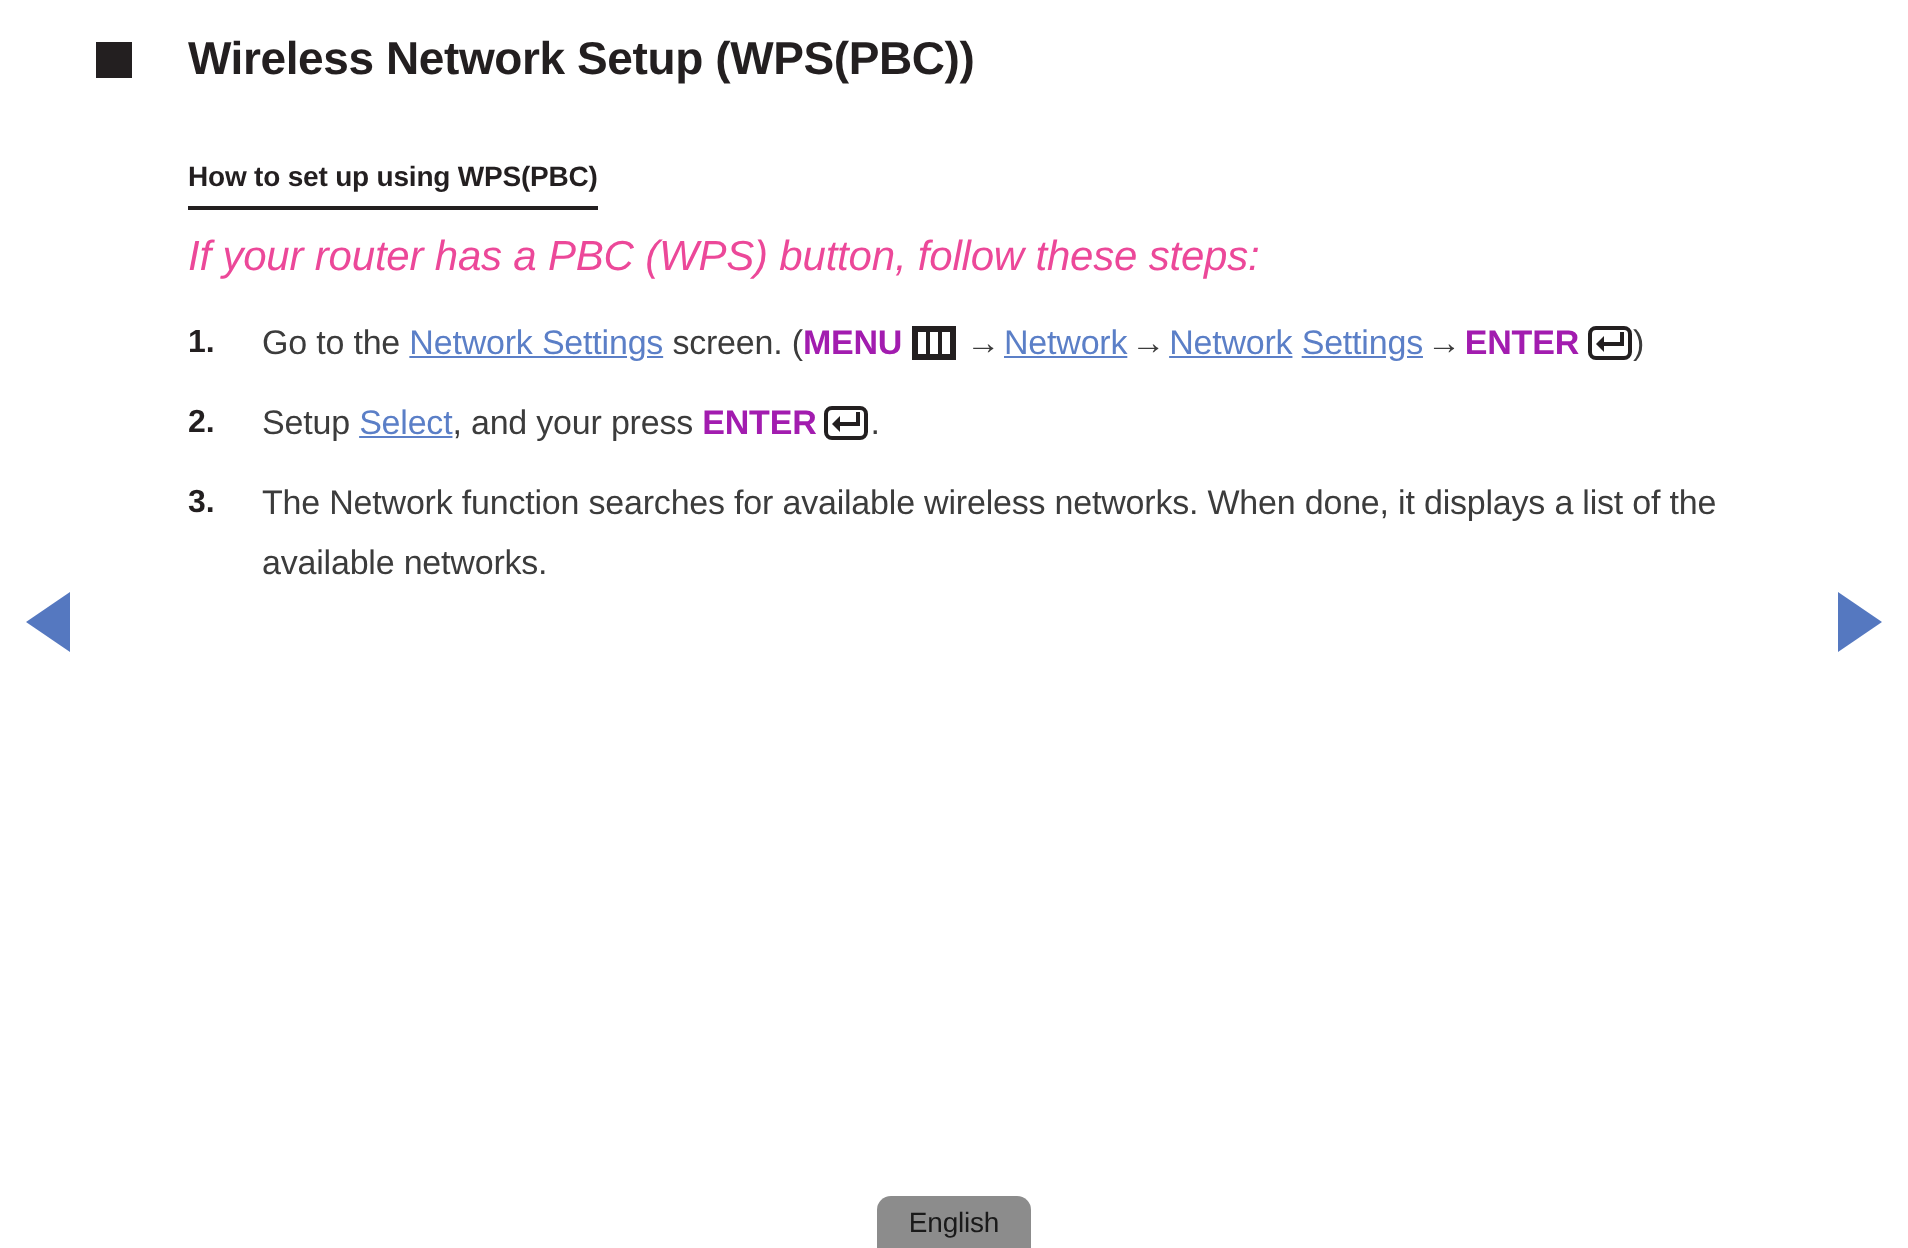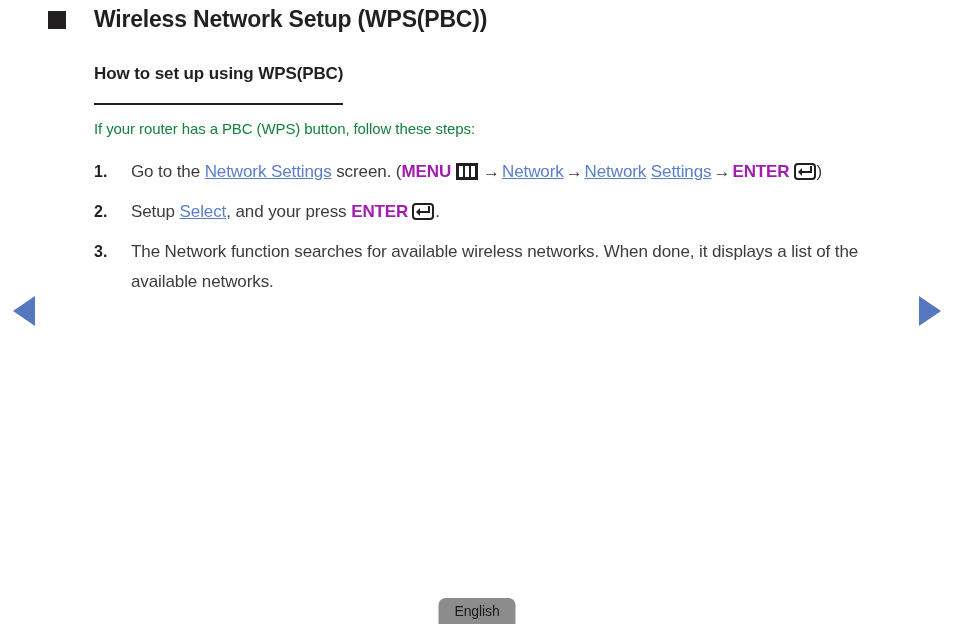--- a/index.html
+++ b/index.html
@@ -20,21 +20,21 @@
   
   .page {
     position: absolute;
     inset: 0;
   }
 
   
   .heading-row {
     position: absolute;
     left: 48px;
-    top: 4px;
+    top: 14px;
     right: 40px;
     display: flex;
     align-items: flex-start;
   }
   .bullet-square {
     width: 18px;
     height: 18px;
     background: #231f20;
     margin-top: 7px;
     flex: 0 0 auto;
@@ -51,36 +51,38 @@
 
   
   .content {
     position: absolute;
     left: 94px;
     top: 62px;
     width: 820px;
   }
 
   .subtitle {
-    font-size: 17px;
+    font-size: 14px;
     font-weight: bold;
     color: #231f20;
     line-height: 24px;
     display: inline-block;
     border-bottom: 2px solid #231f20;
-    padding-bottom: 17px;
-    letter-spacing: -0.1px;
+    padding-bottom: 3px;
+    letter-spacing: -0.1px;
+    margin-top: 14px;
   }
 
   .intro {
     margin-top: 12px;
-    font-size: 15px;
+    font-size: 21px;
     line-height: 24px;
-    color: #15803d;
-    letter-spacing: -0.1px;
+    color: #ec4899;
+    letter-spacing: -0.1px;
+    font-style: italic;
   }
 
   
   .steps {
     margin-top: 16px;
   }
   .step {
     display: flex;
     align-items: flex-start;
     margin-bottom: 10px;

